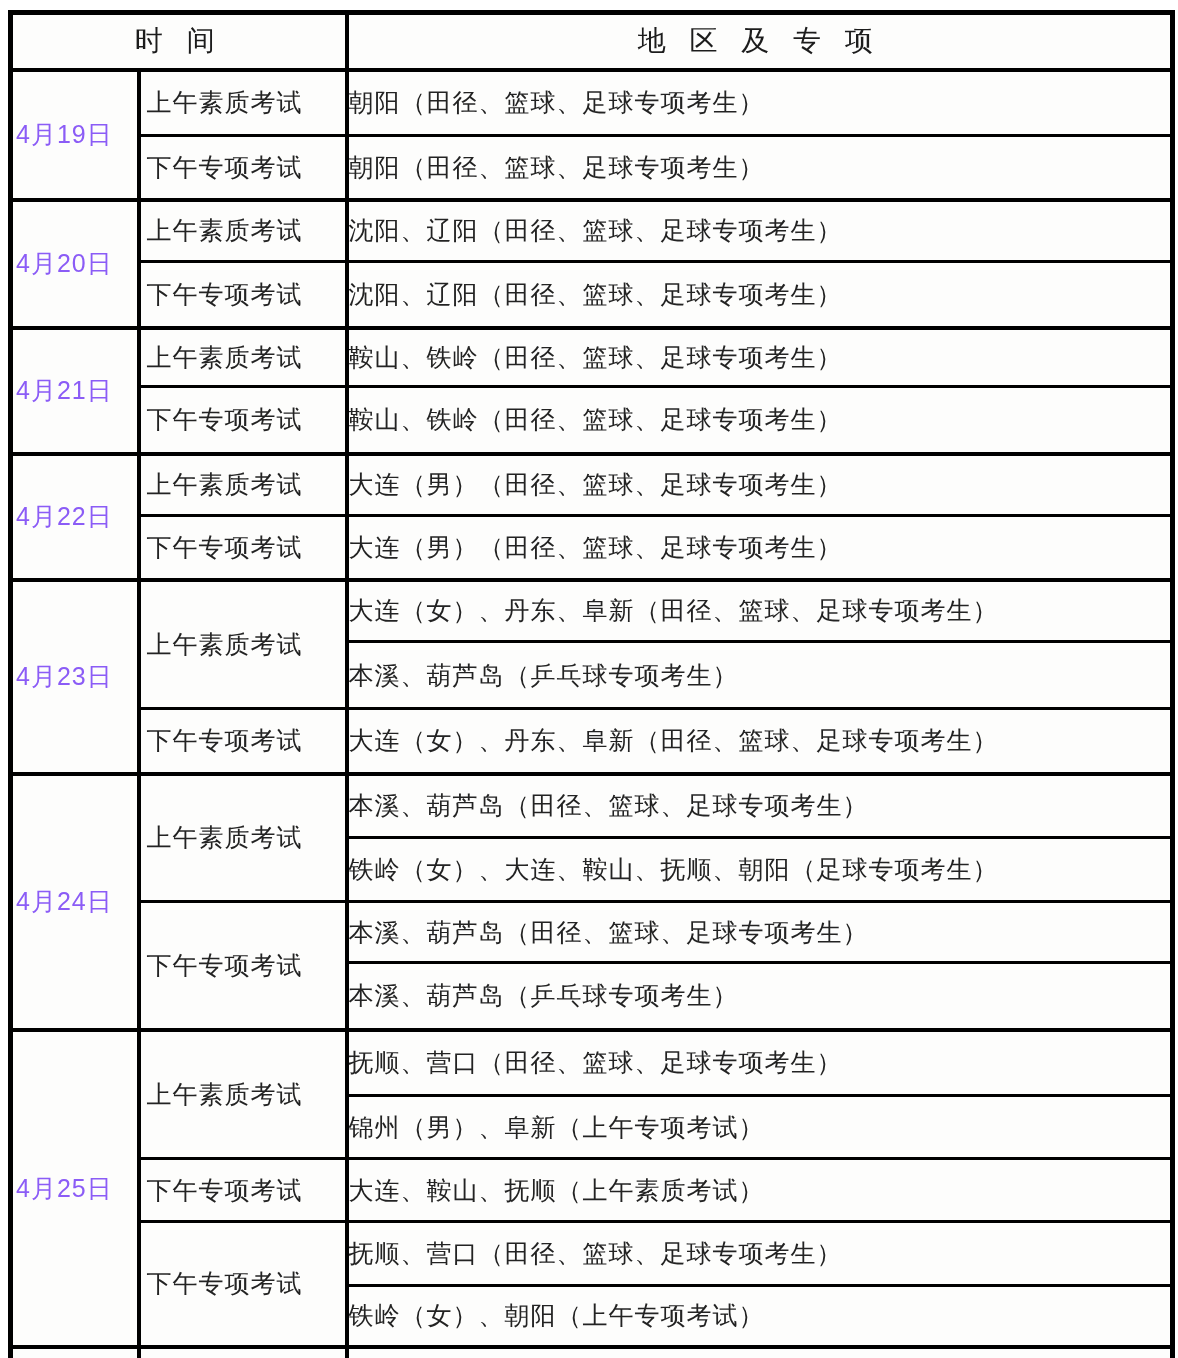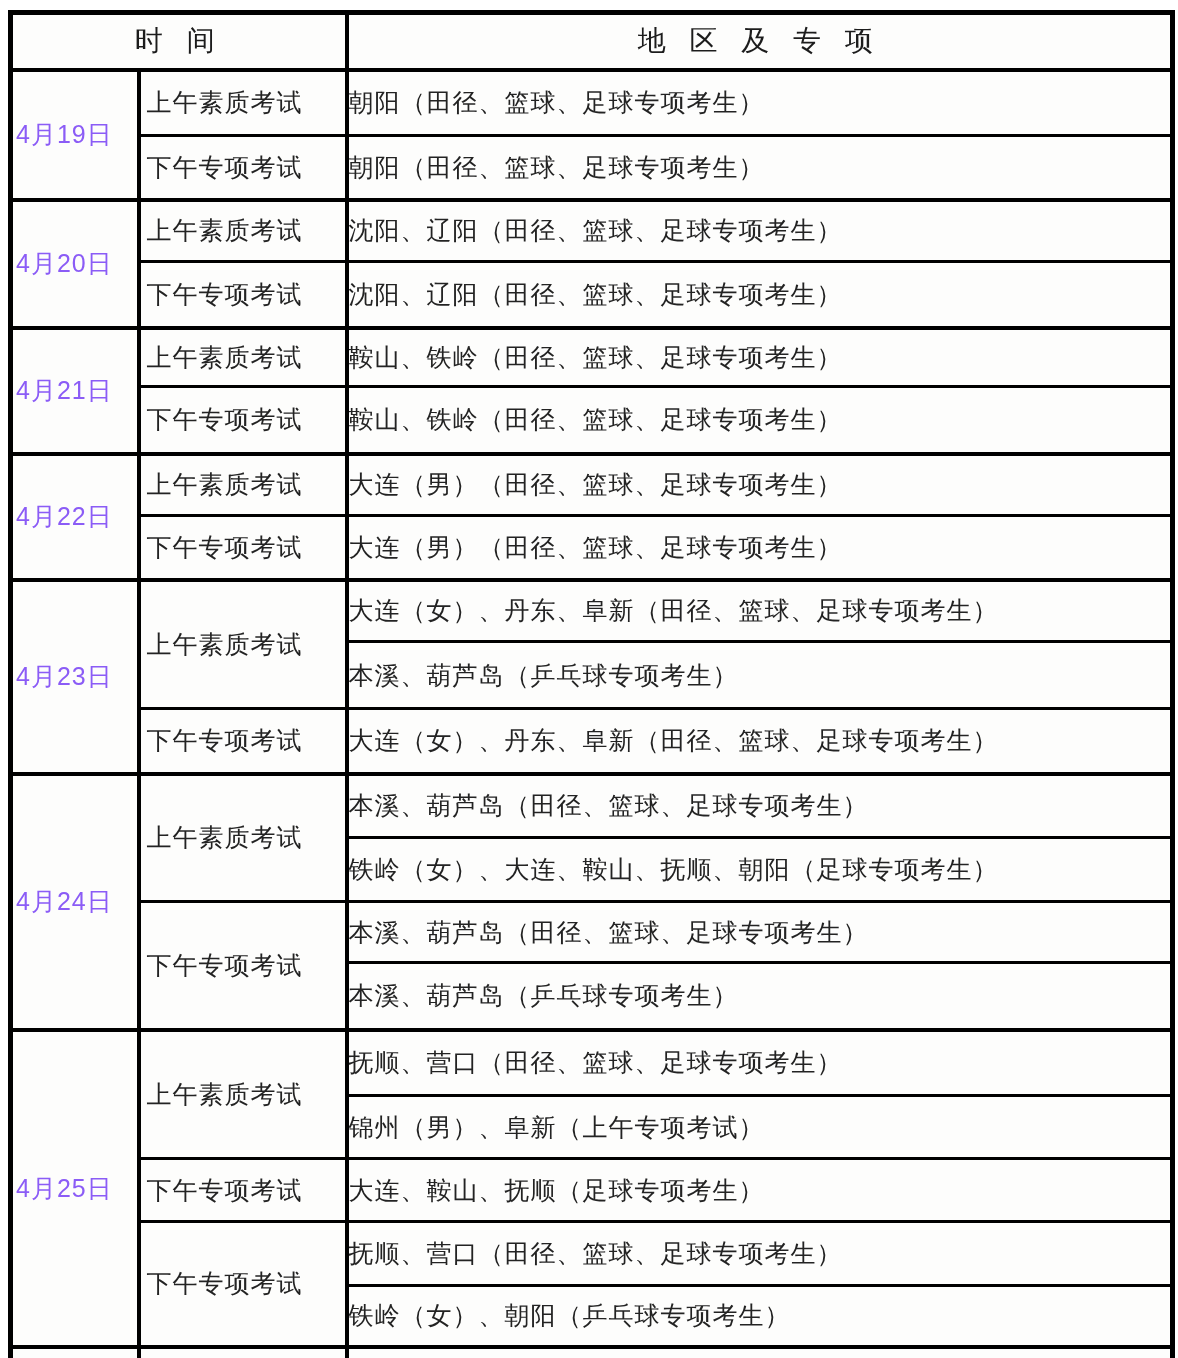--- a/index.html
+++ b/index.html
@@ -137,28 +137,28 @@
     <tr class="group-start" style="height:66px">
       <td class="date-cell" rowspan="5">4月25日</td>
       <td class="session-cell" rowspan="2">上午素质考试</td>
       <td class="region-cell">抚顺、营口（田径、篮球、足球专项考生）</td>
     </tr>
     <tr style="height:63px">
       <td class="region-cell">锦州（男）、阜新（上午专项考试）</td>
     </tr>
     <tr style="height:63px">
       <td class="session-cell">下午专项考试</td>
-      <td class="region-cell">大连、鞍山、抚顺（足球专项考生）</td>
+      <td class="region-cell">大连、鞍山、抚顺（上午素质考试）</td>
     </tr>
     <tr style="height:64px">
       <td class="session-cell" rowspan="2">下午专项考试</td>
       <td class="region-cell">抚顺、营口（田径、篮球、足球专项考生）</td>
     </tr>
     <tr style="height:61px">
-      <td class="region-cell">铁岭（女）、朝阳（乒乓球专项考生）</td>
+      <td class="region-cell">铁岭（女）、朝阳（上午专项考试）</td>
     </tr>
 
     <tr class="group-start" style="height:45px">
       <td class="date-cell"></td>
       <td class="session-cell"></td>
       <td class="region-cell"></td>
     </tr>
   </tbody>
     </table>
 </div>

